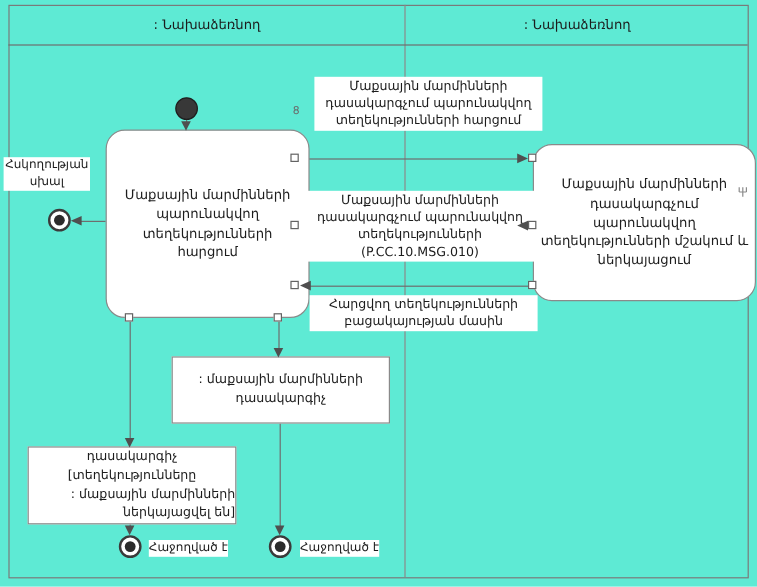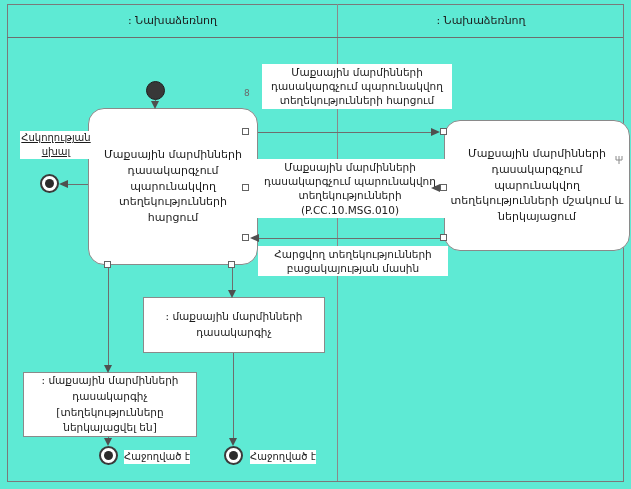--- a/index.html
+++ b/index.html
@@ -8,21 +8,21 @@
   .abs{position:absolute;}
   .frame{border:1px solid #7a7a7a;}
   .hline{height:0;border-top:1px solid #6e6e6e;z-index:2;}
   .vline{width:0;border-left:1px solid #6e6e6e;z-index:2;}
   .divider{width:0;border-left:1px solid #8a8a8a;z-index:1;}
   .lane-label{font-size:11px;text-align:center;z-index:3;}
   .activity{border:1px solid #8a8a8a;border-radius:16px;background:#fff;
             display:flex;flex-direction:column;align-items:center;justify-content:center;
             text-align:center;font-size:11px;line-height:1.45;z-index:4;}
   .objbox{border:1px solid #8a8a8a;background:#fff;
-          display:flex;flex-direction:column;align-items:center;justify-content:center;
+          display:flex;flex-direction:column;align-items:flex-end;justify-content:center;
           text-align:center;font-size:10.5px;line-height:1.5;z-index:4;}
   .msg{background:#fff;text-align:center;font-size:10.5px;line-height:1.35;z-index:4;padding:1px 0;}
   .pin{width:5px;height:5px;background:#fff;border:1px solid #636363;z-index:5;}
   .arr-r{width:0;height:0;border-top:4px solid transparent;border-bottom:4px solid transparent;
          border-left:9px solid #4f4f4f;z-index:6;}
   .arr-l{width:0;height:0;border-top:4px solid transparent;border-bottom:4px solid transparent;
          border-right:9px solid #4f4f4f;z-index:6;}
   .arr-d{width:0;height:0;border-left:4px solid transparent;border-right:4px solid transparent;
          border-top:8px solid #4f4f4f;z-index:6;}
   .start-node{width:17px;height:17px;border-radius:50%;background:#383838;border:1px solid #1f1f1f;z-index:5;}
@@ -43,21 +43,20 @@
 
   <div class="abs lane-label" style="left:8px;top:14px;width:329px;">: Նախաձեռնող</div>
   <div class="abs lane-label" style="left:338px;top:14px;width:286px;">: Նախաձեռնող</div>
 
   <div class="abs start-node" style="left:146px;top:81px;"></div>
   <div class="abs vline" style="left:155px;top:100px;height:3px;"></div>
   <div class="abs arr-d" style="left:151px;top:101px;"></div>
 
   <div class="abs activity" style="left:88px;top:108px;width:156px;height:155px;padding:0 6px;">
     <div>Մաքսային մարմինների</div>
-    <div>դասակարգչում</div>
     <div>պարունակվող</div>
     <div>տեղեկությունների հարցում</div>
   </div>
 
   <div class="abs activity" style="left:444px;top:120px;width:174px;height:129px;padding:0 5px;">
     <svg class="abs" style="right:5px;top:34px;z-index:6;" width="10" height="10" viewBox="0 0 10 10">
       <path d="M2 1 V5 M5 1 V5 M8 1 V5 M2 5 H8 M5 5 V9" stroke="#8a8a8a" stroke-width="1" fill="none"></path>
     </svg>
     <div>Մաքսային մարմինների</div>
     <div>դասակարգչում պարունակվող</div>
@@ -98,42 +97,42 @@
   <div class="abs msg" style="left:258px;top:246px;width:190px;">
     <div>Հարցվող տեղեկությունների</div>
     <div>բացակայության մասին</div>
   </div>
 
   <div class="abs hline" style="left:67px;top:184px;width:21px;"></div>
   <div class="abs arr-l" style="left:59px;top:180px;"></div>
   <div class="abs final-outer" style="left:40px;top:174px;">
     <div class="final-inner"></div>
   </div>
-  <div class="abs side-label" style="left:20px;top:131px;width:72px;text-decoration:underline;">
+  <div class="abs side-label" style="left:3px;top:131px;width:72px;">
     <div>Հսկողության</div>
     <div>սխալ</div>
   </div>
 
   <div class="abs vline" style="left:232px;top:268px;height:23px;"></div>
   <div class="abs arr-d" style="left:228px;top:290px;"></div>
   <div class="abs objbox" style="left:143px;top:297px;width:180px;height:54px;">
     <div>: մաքսային մարմինների դասակարգիչ</div>
   </div>
   <div class="abs vline" style="left:233px;top:352px;height:87px;"></div>
   <div class="abs arr-d" style="left:229px;top:438px;"></div>
   <div class="abs final-outer" style="left:224px;top:446px;">
     <div class="final-inner"></div>
   </div>
   <div class="abs side-label" style="left:250px;top:450px;">Հաջողված է</div>
 
   <div class="abs vline" style="left:108px;top:268px;height:98px;"></div>
   <div class="abs arr-d" style="left:104px;top:365px;"></div>
   <div class="abs objbox" style="left:23px;top:372px;width:172px;height:63px;">
+    <div>դասակարգիչ [տեղեկությունները</div>
     <div>: մաքսային մարմինների</div>
-    <div>դասակարգիչ [տեղեկությունները</div>
     <div>ներկայացվել են]</div>
   </div>
   <div class="abs vline" style="left:108px;top:436px;height:4px;"></div>
   <div class="abs arr-d" style="left:104px;top:438px;"></div>
   <div class="abs final-outer" style="left:99px;top:446px;">
     <div class="final-inner"></div>
   </div>
   <div class="abs side-label" style="left:124px;top:450px;">Հաջողված է</div>
 
 </div>

